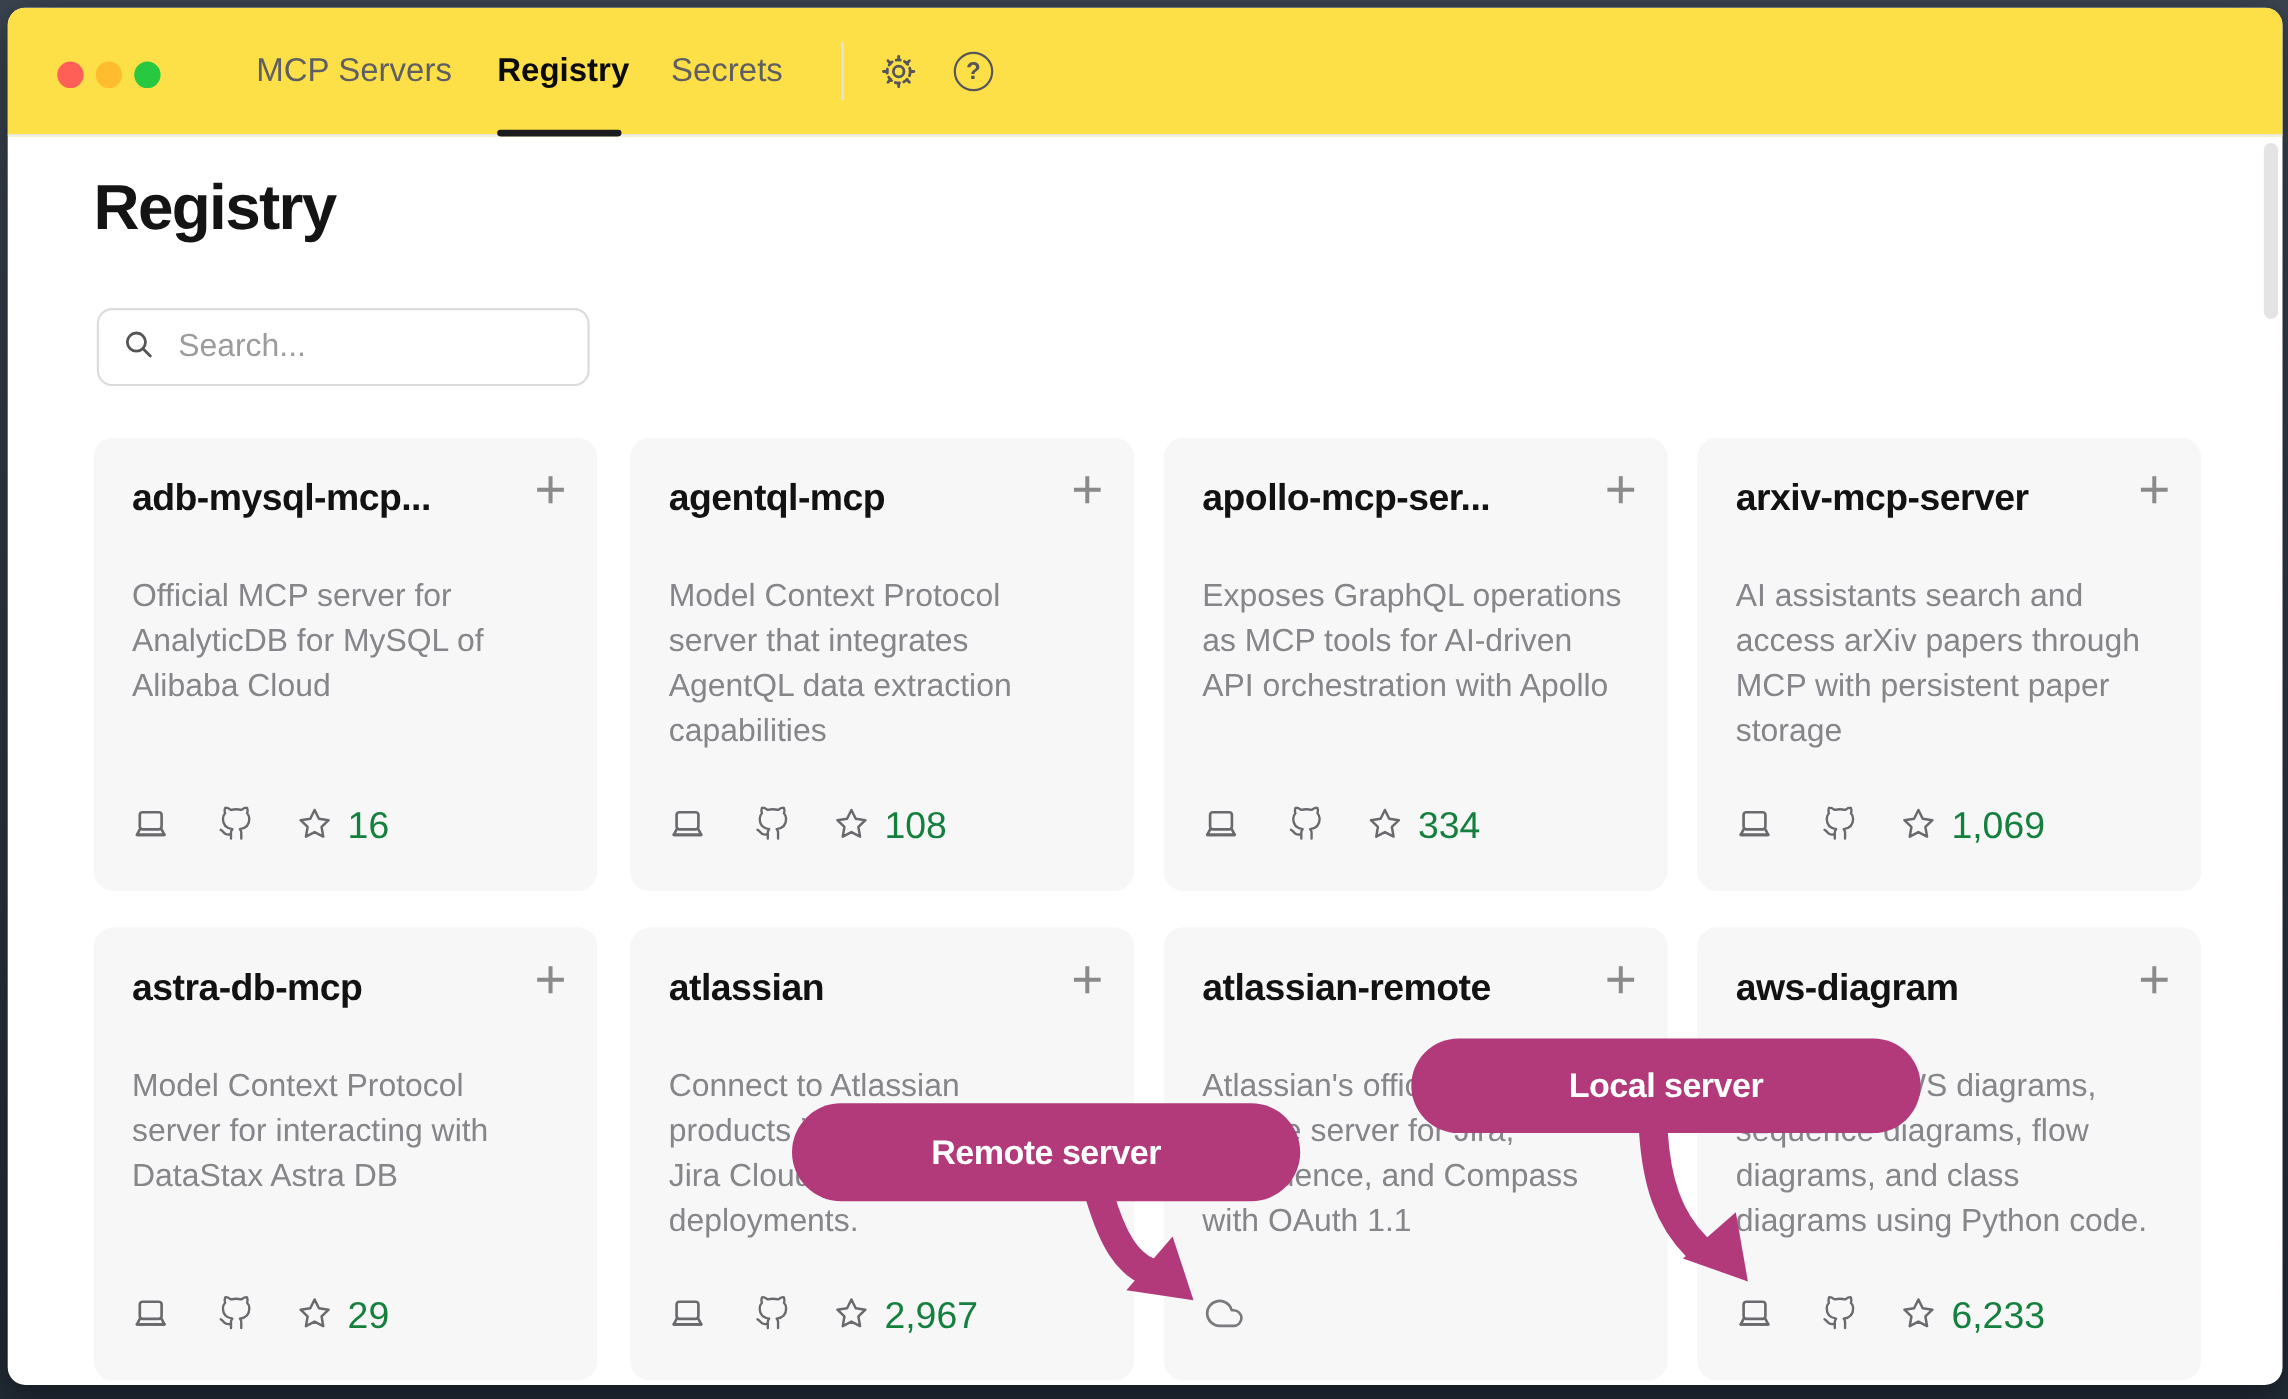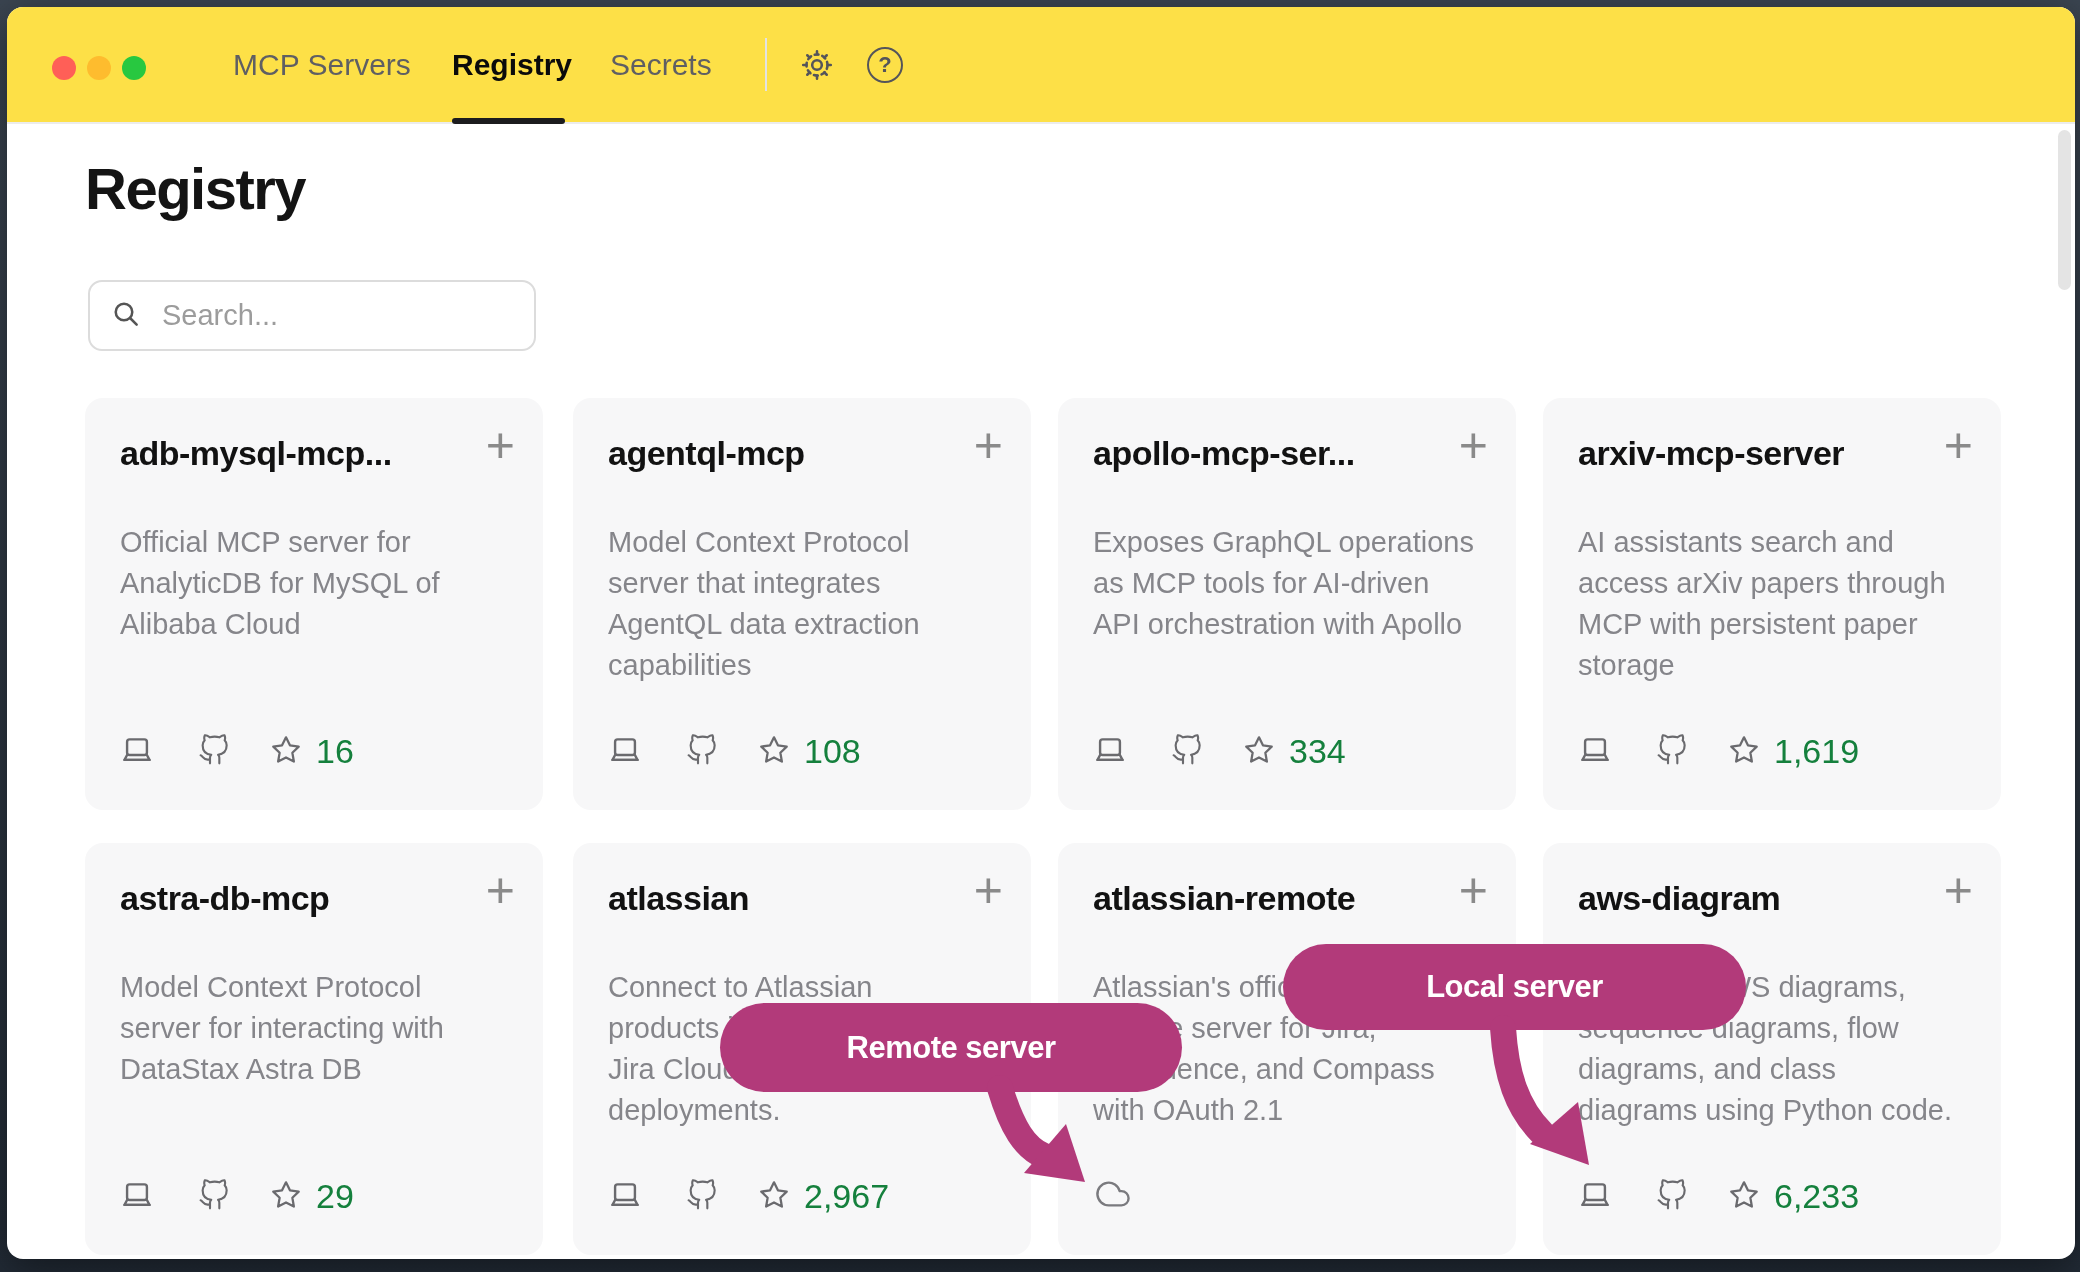--- a/index.html
+++ b/index.html
@@ -230,21 +230,21 @@
             <rect x="5" y="4.5" width="14" height="11" rx="1.8"></rect>
             <path d="M5 15.5L3.2 19h17.6L19 15.5"></path>
             <path d="M3.2 19h17.6"></path>
           </svg></span>
       <span class="f-gap1"><svg width="32" height="32" viewBox="0 0 24 24" fill="none" stroke="currentColor" stroke-width="1.6" stroke-linecap="round" stroke-linejoin="round">
             <path d="M9 19c-5 1.5-5-2.5-7-3m14 6v-3.87a3.37 3.37 0 0 0-.94-2.61c3.14-.35 6.44-1.54 6.44-7A5.44 5.44 0 0 0 20 4.77 5.07 5.07 0 0 0 19.91 1S18.73.65 16 2.48a13.38 13.38 0 0 0-7 0C6.27.65 5.09 1 5.09 1A5.07 5.07 0 0 0 5 4.77a5.44 5.44 0 0 0-1.5 3.78c0 5.42 3.3 6.61 6.44 7A3.37 3.37 0 0 0 9 18.13V22"></path>
           </svg></span>
       <span class="f-gap2"><svg width="32" height="32" viewBox="0 0 24 24" fill="none" stroke="currentColor" stroke-width="1.7" stroke-linejoin="round">
             <path d="M12 2.5l2.95 5.98 6.6.96-4.78 4.65 1.13 6.57L12 17.56l-5.9 3.1 1.13-6.57L2.45 9.44l6.6-.96z"></path>
           </svg></span>
-      <span class="star-count">1,619</span>
+      <span class="star-count">1,069</span>
     </div>
   </div>
 
   <div class="card c0 r1">
     <div class="card-title">astra-db-mcp</div>
     <div class="card-add">+</div>
     <div class="card-desc">
       <div>Model Context Protocol</div>
         <div>server for interacting with</div>
         <div>DataStax Astra DB</div>
@@ -290,21 +290,21 @@
     </div>
   </div>
 
   <div class="card c2 r1">
     <div class="card-title">atlassian-remote</div>
     <div class="card-add">+</div>
     <div class="card-desc">
       <div>Atlassian's official</div>
         <div>remote server for Jira,</div>
         <div>Confluence, and Compass</div>
-        <div>with OAuth 2.1</div>
+        <div>with OAuth 1.1</div>
     </div>
     <div class="card-footer">
       <span><svg width="40" height="34" viewBox="0 0 24 24" fill="none" stroke="#7a7a7e" stroke-width="1.7" stroke-linecap="round" stroke-linejoin="round">
             <path d="M18 10h-1.26A8 8 0 1 0 9 20h9a5 5 0 0 0 0-10z"></path>
           </svg></span>
     </div>
   </div>
 
   <div class="card c3 r1">
     <div class="card-title">aws-diagram</div>

